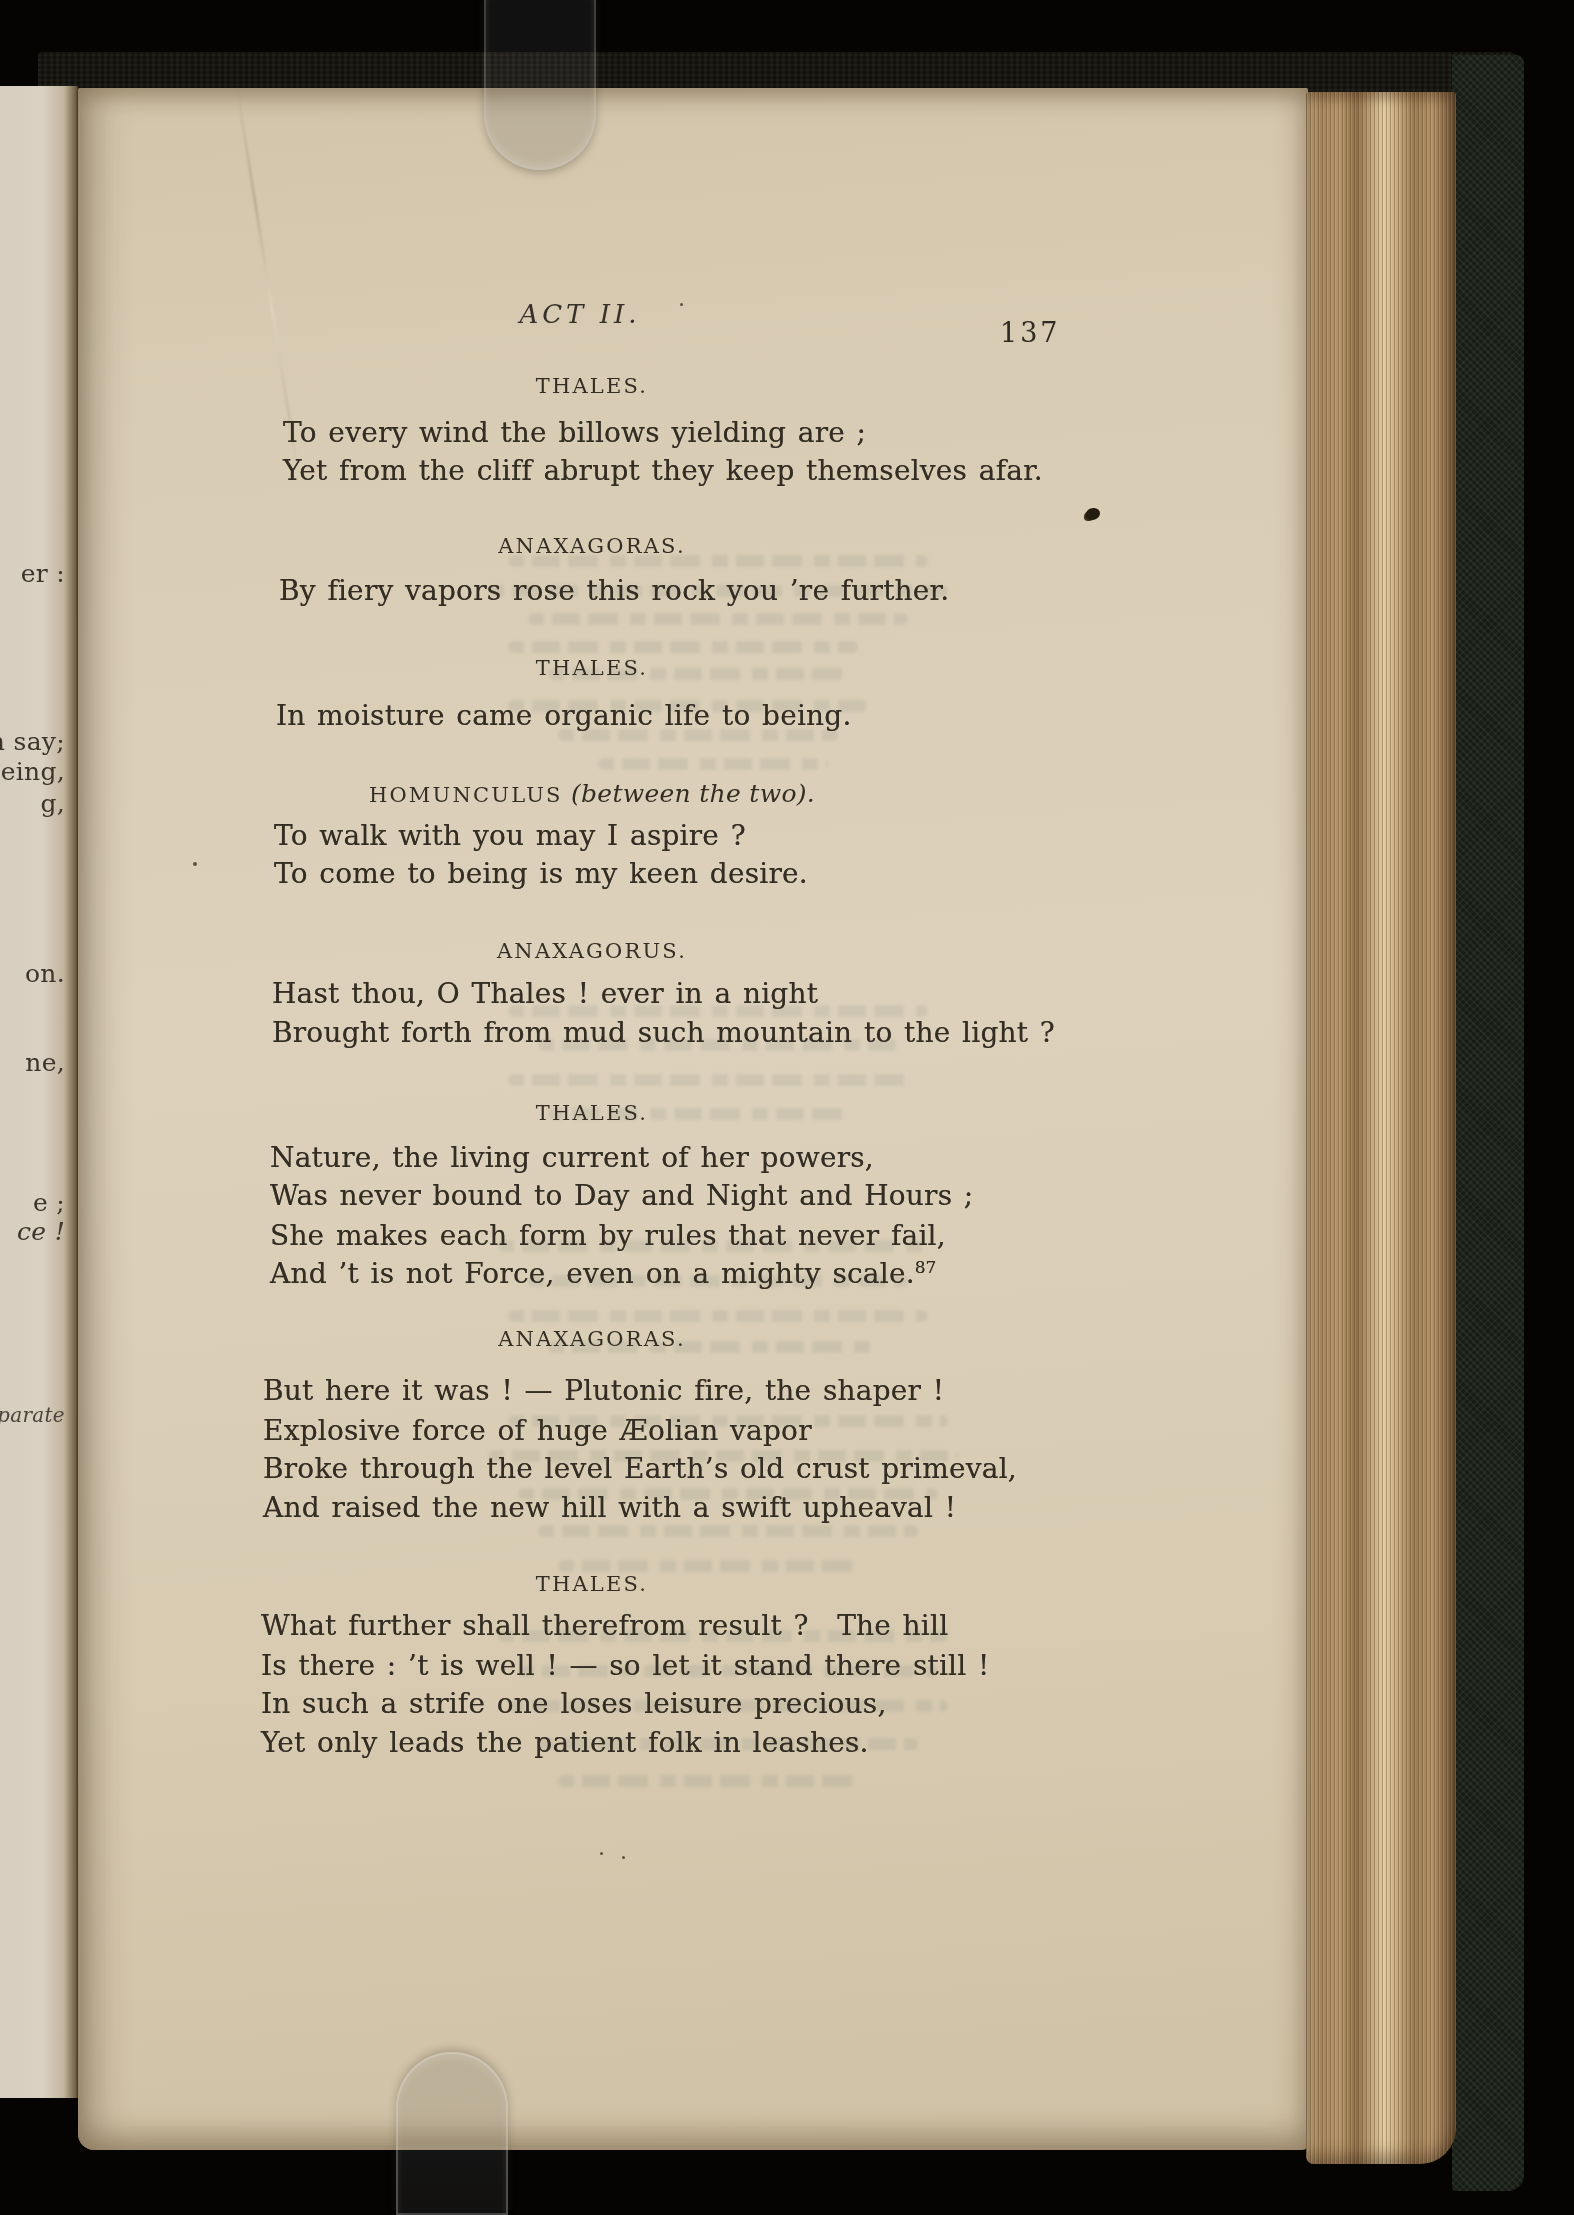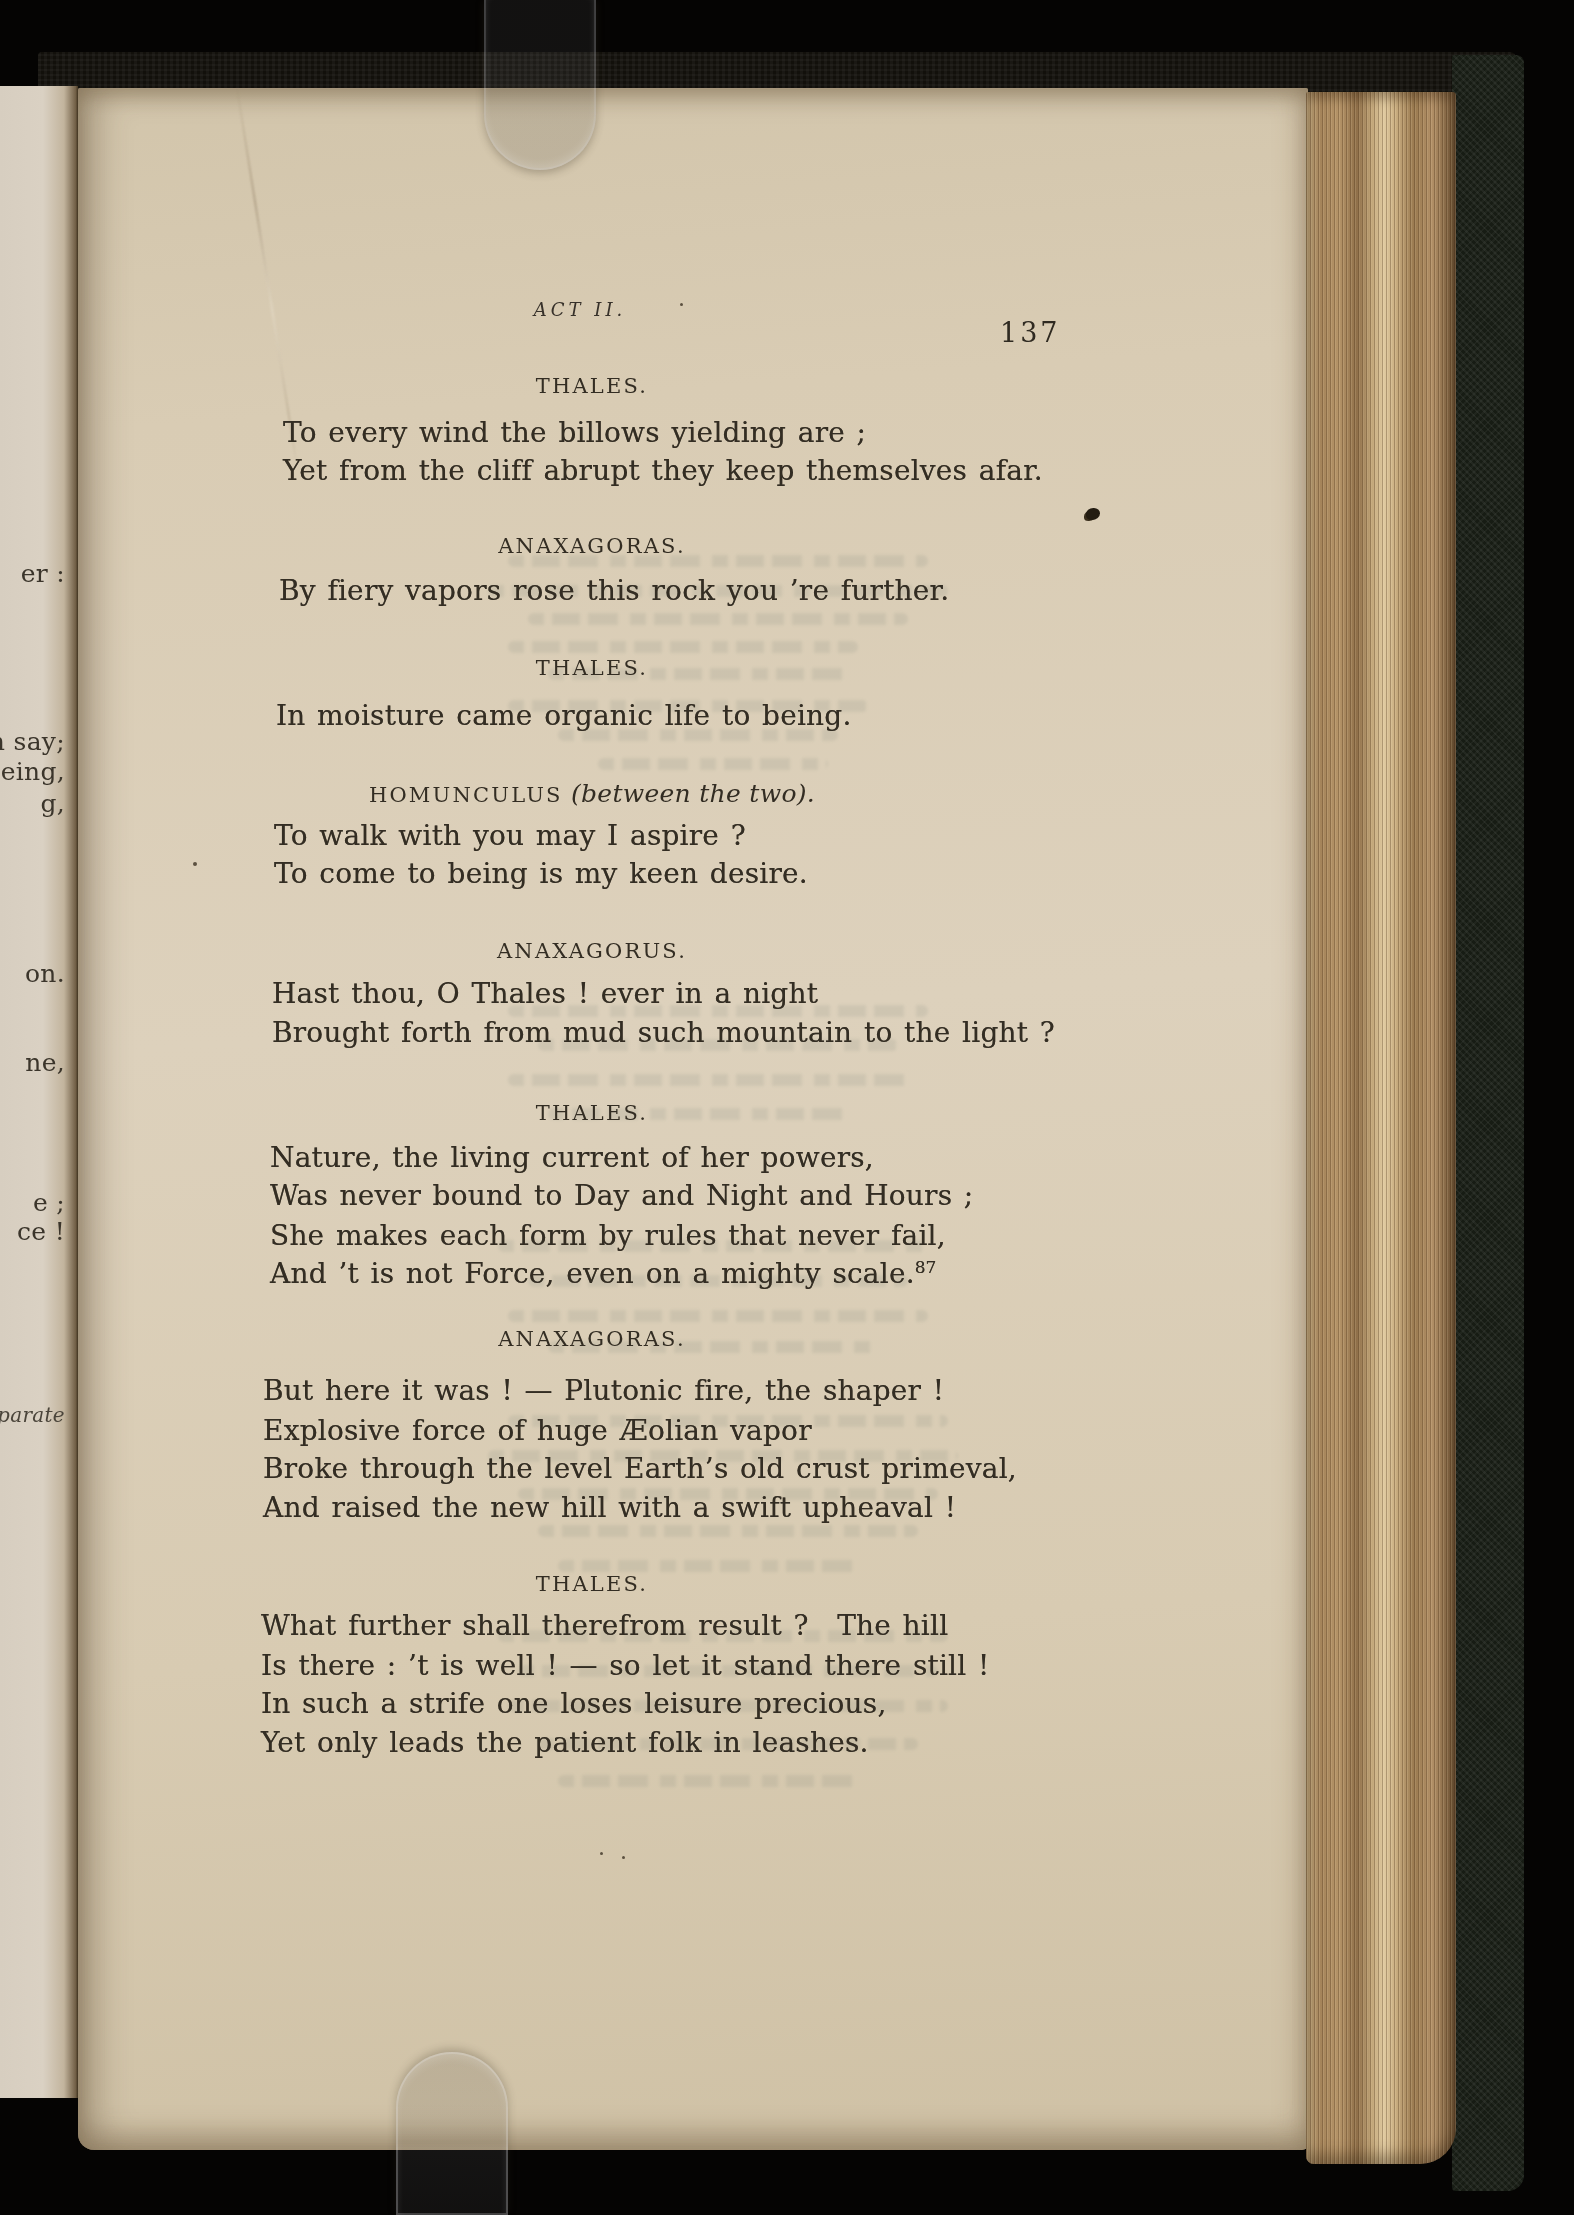--- a/index.html
+++ b/index.html
@@ -38,21 +38,21 @@
     background:linear-gradient(to bottom,rgba(140,120,90,.05),rgba(125,105,78,.38) 30%,
                rgba(248,242,230,.30) 58%,rgba(125,105,78,.22) 85%,rgba(125,105,78,0));}
 
   
   .ghost{position:absolute;height:12px;opacity:.13;filter:blur(1.6px);border-radius:6px;
     background:repeating-linear-gradient(90deg,#6f7a70 0 16px,transparent 16px 24px,
                #6f7a70 24px 52px,transparent 52px 60px,#6f7a70 60px 90px,transparent 90px 102px);}
 
   
   .header-act{position:absolute;left:152px;top:211px;width:700px;text-align:center;
-    font-style:italic;font-size:18px;letter-spacing:4px;color:#37312a;}
+    font-style:italic;font-size:26px;letter-spacing:4px;color:#37312a;}
   .page-num{position:absolute;left:922px;top:229px;font-size:27px;letter-spacing:3px;color:#2f2a21;}
   .speaker-heading{position:absolute;left:164px;width:700px;text-align:center;
     font-size:21px;letter-spacing:2.2px;color:#332d23;}
   .speaker-heading .stage{font-style:italic;font-size:25px;letter-spacing:.3px;}
   .verse-line{position:absolute;font-size:28px;color:#332d23;white-space:pre;
     word-spacing:2.5px;letter-spacing:.2px;text-shadow:0 0 .6px rgba(52,46,36,.65);}
   .verse-line .it{}
   .verse-line .sup{font-size:17px;position:relative;top:-10px;letter-spacing:0;}
 
   
@@ -96,21 +96,21 @@
 
   <div class="left-page">
     <div id="fragments">
         <div class="fragment" style="top: 473px;">er :</div>
         <div class="fragment" style="top: 641px;">rd them say;</div>
         <div class="fragment" style="top: 671px;">eing,</div>
         <div class="fragment" style="top: 703px;">g,</div>
         <div class="fragment" style="top: 873px;">on.</div>
         <div class="fragment" style="top: 930px; margin-top: 32px;">ne,</div>
         <div class="fragment" style="top: 1102px;">e ;</div>
-        <div class="fragment" style="top: 1131px;">ce !</div>
+        <div class="fragment" style="top: 1131px; font-style: italic;">ce !</div>
         <div class="fragment it" style="top: 1317px;">y separate</div>
       </div>
   </div>
 
   <div class="page">
     <div class="crease"></div>
     <div id="ghosts">
         <div class="ghost" style="top: 467px; left: 430px; width: 420px;"></div>
         <div class="ghost" style="top: 497px; left: 410px; width: 460px;"></div>
         <div class="ghost" style="top: 525px; left: 450px; width: 380px;"></div>

